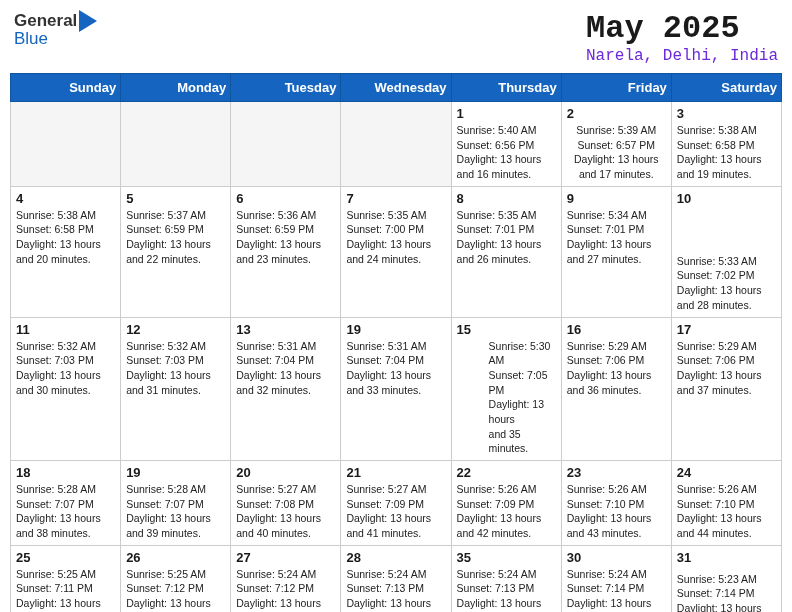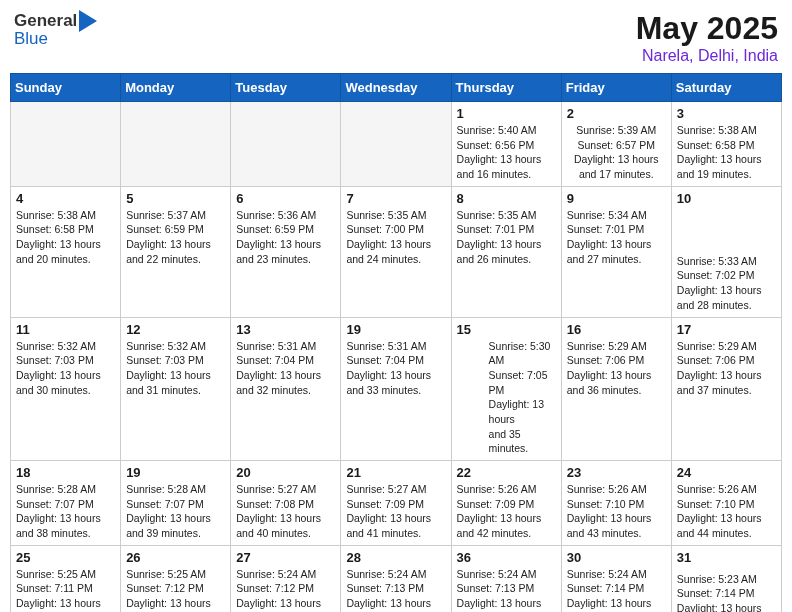--- a/index.html
+++ b/index.html
@@ -11,41 +11,42 @@
       padding: 10px;
     }
     .header {
       display: flex;
       justify-content: space-between;
       align-items: flex-start;
       margin-bottom: 8px;
       padding: 0 4px;
     }
     .title-block {
-      text-align: right;
+      text-align: left;
+      font-family: Liberation Mono, monospace;
     }
     .title-block h1 {
       font-size: 32px;
       font-weight: bold;
       color: #1a1a1a;
     }
     .title-block h2 {
       font-size: 16px;
       font-weight: normal;
       color: #6d28d9;
     }
     .calendar {
       width: 100%;
       border-collapse: collapse;
       border: 1px solid #ccc;
     }
     .calendar th {
       background-color: #1565c0;
       color: #fff;
-      text-align: left;
+      text-align: right;
       padding: 6px 4px;
       font-size: 13px;
       border: 1px solid #1055a0;
     }
     .calendar td {
       vertical-align: top;
       padding: 4px 5px;
       border: 1px solid #ccc;
       width: 110px;
       min-height: 90px;
@@ -327,21 +328,21 @@
 and 47 minutes.</div>
         </td>
         <td>
           <span class="day-num">28</span>
           <div class="day-info" style="white-space: pre-line;">Sunrise: 5:24 AM
 Sunset: 7:13 PM
 Daylight: 13 hours
 and 48 minutes.</div>
         </td>
         <td>
-          <span class="day-num">36</span>
+          <span class="day-num">35</span>
           <div class="day-info" style="white-space: pre-line;">Sunrise: 5:24 AM
 Sunset: 7:13 PM
 Daylight: 13 hours
 and 49 minutes.</div>
         </td>
         <td>
           <span class="day-num">30</span>
           <div class="day-info" style="white-space: pre-line;">Sunrise: 5:24 AM
 Sunset: 7:14 PM
 Daylight: 13 hours

